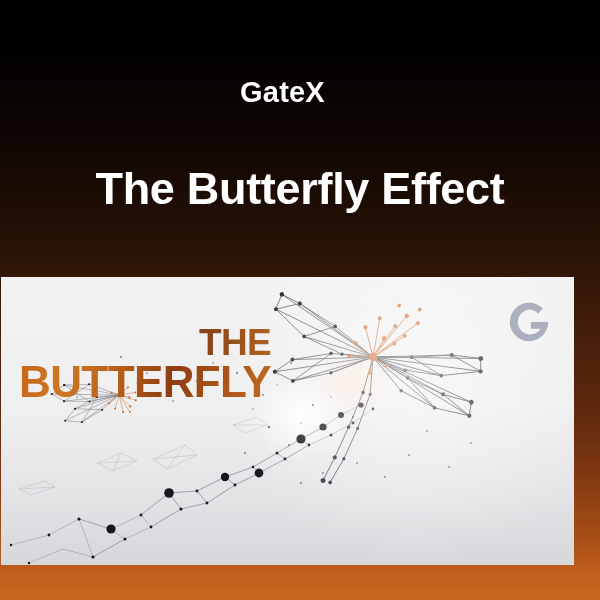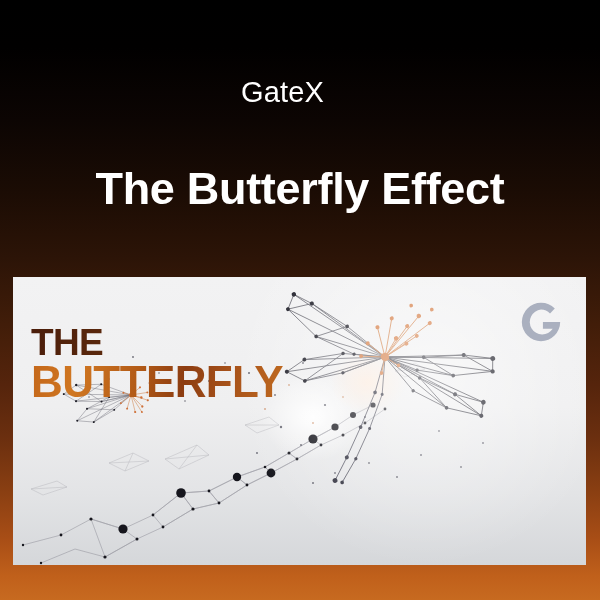--- a/index.html
+++ b/index.html
@@ -24,40 +24,41 @@
         #c0601b 96%,
         #c76a20 100%);
     overflow:hidden;
   }
 
   
   .brand {
     position:absolute; top:78px; left:0; width:565px;
     text-align:center;
     color:#ffffff;
-    font-size:29px; font-weight:normal;
+    font-size:29px; font-weight:bold;
     letter-spacing:0.2px;
     line-height:1;
   }
   .headline {
     position:absolute; top:165px; left:0; width:600px;
     text-align:center;
     color:#ffffff;
     font-size:45px; font-weight:bold;
     letter-spacing:-0.3px;
     line-height:1.08;
     white-space:nowrap;
   }
 
   
   .card {
-    position:absolute; left:13px; top:277px;
+    position:absolute; left:1px; top:277px;
     width:573px; height:288px;
     background:linear-gradient(to bottom,#f2f2f3 0%,#efeff0 45%,#e3e4e6 75%,#d5d7da 100%);
     overflow:hidden;
+    text-align:right;
   }
   .card-canvas { position:absolute; inset:0; }
 
   
   .wordmark {
     position:absolute; left:18px; top:48px;
     font-size:0;
     line-height:0;
   }
   .wm-line {

